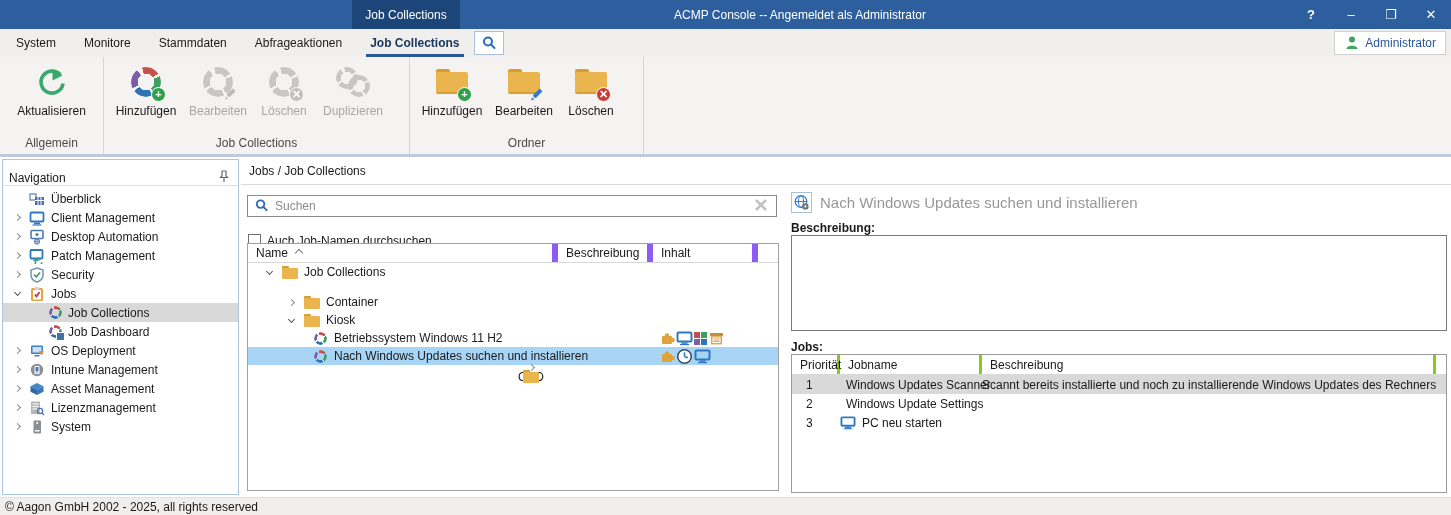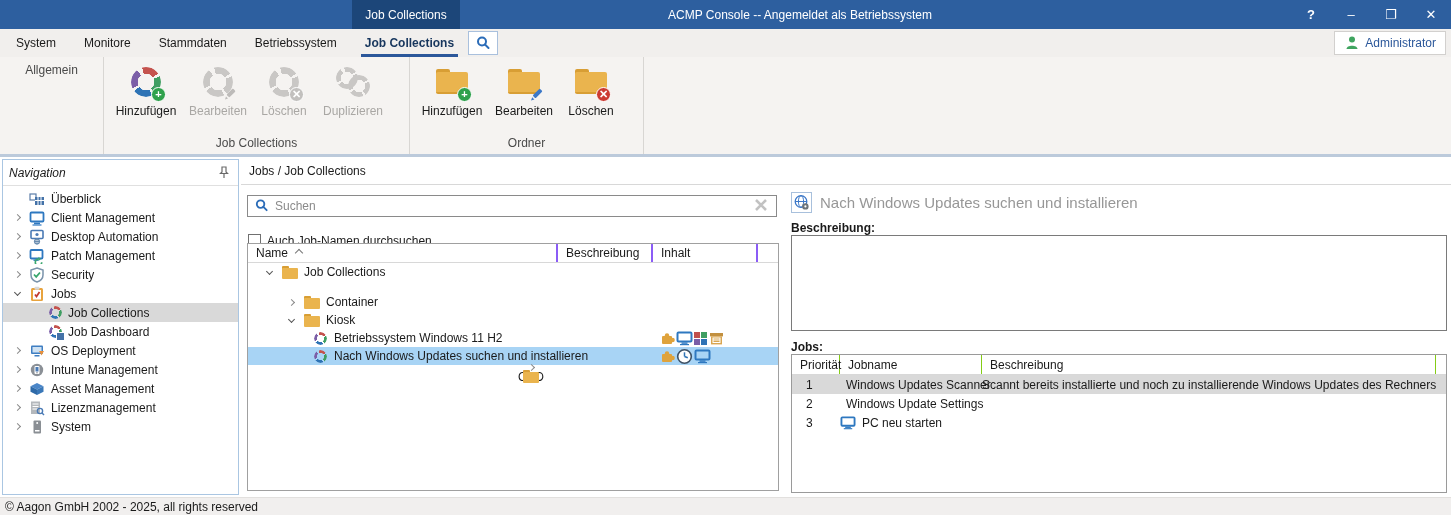--- a/index.html
+++ b/index.html
@@ -43,21 +43,21 @@
   .badge.green { background:#2fa14c; }
   .badge.red { background:#cc3b33; }
 
   .folder32 { position:relative; width:32px; height:26px; }
   .folder32 .back { position:absolute; left:0; top:0; width:14px; height:6px; background:#d89e34; border-radius:2px 2px 0 0; }
   .folder32 .front { position:absolute; left:0; top:3px; width:32px; height:22px; background:#eab44e; border-radius:2px; border-bottom:2px solid #d89e34; }
 
   
   .main { position:absolute; top:157px; left:0; width:1451px; height:340px; background:#fff; }
   .sidebar { position:absolute; left:2px; top:2px; width:237px; height:336px; border:1px solid #aac6e2; background:#fff; }
-  .sidebar-header { height:26px; display:flex; align-items:center; padding:0 6px; border-bottom:1px solid #e0e0e0;font-style:italic; }
+  .sidebar-header { height:26px; display:flex; align-items:flex-end; padding:0 6px; border-bottom:1px solid #e0e0e0; }
   .sidebar-header .title { flex:1; font-size:12px; }
   .nav-tree { padding-top:3px; }
   .nav-row { height:19px; display:flex; align-items:center; gap:6px; padding-left:8px; position:relative; }
   .nav-row.selected { background:#d9d9d9; }
   .nav-row .chev-slot { width:12px; display:flex; justify-content:center; }
   .nav-row.child { padding-left:46px; }
   .nav-label { white-space:nowrap; }
 
   .chev-r { width:5px; height:5px; border-right:1.4px solid #8a8a8a; border-top:1.4px solid #8a8a8a; transform:rotate(45deg); }
   .chev-d { width:5px; height:5px; border-right:1.4px solid #555; border-bottom:1.4px solid #555; transform:rotate(45deg); margin-top:-2px; }
@@ -68,21 +68,21 @@
 
   
   .middle-panel { position:absolute; left:4px; top:31px; width:538px; height:305px; }
   .searchbox { position:absolute; left:2px; top:7px; width:530px; height:22px; border:1px solid #8a8a8a; background:#fff; display:flex; align-items:center; padding:0 6px; gap:5px; }
   .searchbox input { flex:1; border:none; outline:none; font-family:"Liberation Sans",sans-serif; font-size:12px; color:#1a1a1a; background:transparent; }
   .searchbox input::placeholder { color:#8a8a8a; }
   .checkbox-row { position:absolute; left:3px; top:46px; display:flex; gap:6px; }
   .checkbox { width:13px; height:13px; border:1px solid #707070; background:#fff; }
   .tree-table { position:absolute; left:2px; top:55px; width:532px; height:248px; border:1px solid #a0a0a0; background:#fff; overflow:hidden; }
   .tt-header { height:19px; display:flex; border-bottom:1px solid #d8d8d8; color:#1a1a1a; }
-  .tt-col { display:flex; align-items:center; padding-left:8px; border-right:2px solid #8b5cf6; }
+  .tt-col { display:flex; align-items:center; padding-left:8px; border-right:6px solid #8b5cf6; }
   .tt-col.c1 { width:310px; }
   .tt-col.c2 { width:95px; }
   .tt-col.c3 { width:105px; }
   .tt-row { height:18px; display:flex; align-items:center; position:relative; }
   .tt-row.selected { background:#a8d4f5; }
   .tt-chev { width:14px; display:flex; justify-content:center; }
   .tt-icons { position:absolute; left:411px; display:flex; align-items:center; gap:1px; }
   .folder14 { position:relative; width:16px; height:13px; }
   .folder14 .back { position:absolute; left:0; top:0; width:7px; height:3px; background:#d89e34; border-radius:1px 1px 0 0; }
   .folder14 .front { position:absolute; left:0; top:2px; width:16px; height:11px; background:#eab44e; border-radius:1px; }
@@ -90,21 +90,21 @@
   
   .right-panel { position:absolute; left:548px; top:31px; width:660px; height:307px; }
   .rp-header { position:absolute; left:2px; top:4px; display:flex; align-items:center; gap:8px; }
   .rp-title { font-size:15px; color:#979797; }
   .icon-box { width:21px; height:21px; border:1px solid #a8c0dc; background:#fff; display:flex; align-items:center; justify-content:center; }
   .rp-desc-label { position:absolute; left:2px; top:33px; font-weight:bold; }
   .rp-descbox { position:absolute; left:2px; top:47px; width:656px; height:96px; border:1px solid #7a7a7a; background:#fff; resize:none; outline:none; font-family:"Liberation Sans",sans-serif; font-size:12px; padding:4px; }
   .rp-jobs-label { position:absolute; left:2px; top:152px; font-weight:bold; }
   .jobs-table { position:absolute; left:2px; top:166px; width:656px; height:139px; border:1px solid #9a9a9a; background:#fff; }
   .jt-header { height:20px; display:flex; border-bottom:1px solid #d8d8d8; }
-  .jt-col { display:flex; align-items:center; padding-left:8px; border-right:1px solid #84cc16; }
+  .jt-col { display:flex; align-items:center; padding-left:8px; border-right:3px solid #84cc16; }
   .jt-c1 { width:48px; }
   .jt-c2 { width:142px; }
   .jt-c3 { flex:1; }
   .jt-c4 { width:10px; border-right:none; }
   .jt-row { height:19px; display:flex; align-items:center; }
   .jt-row.selected { background:#d9d9d9; }
   .jt-cell-pri { width:48px; padding-left:14px; }
   .jt-cell-name { width:142px; display:flex; align-items:center; gap:6px; }
   .jt-cell-desc { flex:1; white-space:nowrap; overflow:hidden; }
 
@@ -112,34 +112,34 @@
   .statusbar { position:absolute; top:497px; left:0; width:1451px; height:18px; background:#f1efee; border-top:1px solid #e2e0de; display:flex; align-items:center; padding-left:5px; font-size:12px; }
 
   .icon16 { width:16px; height:16px; flex:0 0 auto; display:inline-flex; }
   .mini-grid { display:grid; grid-template-columns:6px 6px; grid-template-rows:6px 6px; gap:1px; }
 </style>
 </head>
 <body>
 
 <div class="titlebar">
   <div class="titlebar-tab">Job Collections</div>
-  <div class="titlebar-title">ACMP Console -- Angemeldet als Betriebssystem</div>
+  <div class="titlebar-title">ACMP Console -- Angemeldet als Administrator</div>
   <div class="win-controls">
     <div class="win-btn" style="font-weight:bold;">?</div>
     <div class="win-btn">–</div>
     <div class="win-btn">❐</div>
     <div class="win-btn">✕</div>
   </div>
 </div>
 
 <div class="menubar">
   <div class="menu-item">System</div>
   <div class="menu-item">Monitore</div>
   <div class="menu-item">Stammdaten</div>
-  <div class="menu-item">Betriebssystem</div>
+  <div class="menu-item">Abfrageaktionen</div>
   <div class="menu-item active">Job Collections</div>
   <div class="menu-search-btn">
     <span class="icon16">
       <svg width="16" height="16" viewBox="0 0 16 16">
           <circle cx="7" cy="6.5" r="4" fill="none" stroke="#2b6cb8" stroke-width="2"></circle>
           <line x1="10" y1="9.5" x2="13.5" y2="13" stroke="#2b6cb8" stroke-width="2" stroke-linecap="round"></line>
         </svg>
     </span>
   </div>
   <div class="user-btn">
@@ -149,20 +149,31 @@
           <path d="M2.5 14 C2.5 9.5 13.5 9.5 13.5 14 Z" fill="#3fa45f"></path>
         </svg>
     </span>
     <span>Administrator</span>
   </div>
 </div>
 
 <div class="ribbon">
 
   <div class="rgroup" style="width:104px;">
+    <div class="rgroup-buttons">
+      <div class="rbtn wide">
+        <span class="ricon">
+          <svg width="32" height="32" viewBox="0 0 32 32">
+              <path d="M24.5 9 A11 11 0 1 0 27 17.5" fill="none" stroke="#3aa76d" stroke-width="3.6" stroke-linecap="butt"></path>
+              <polygon points="16.5,3.5 26.5,9.5 16.5,14.5" fill="#3aa76d"></polygon>
+            </svg>
+        </span>
+        <span class="rlabel">Aktualisieren</span>
+      </div>
+    </div>
     <div class="rgroup-label">Allgemein</div>
   </div>
 
   <div class="rgroup" style="width:306px;">
     <div class="rgroup-buttons">
       <div class="rbtn">
         <span class="ricon">
           <span class="ring big"></span>
           <span class="badge green">+</span>
         </span>

